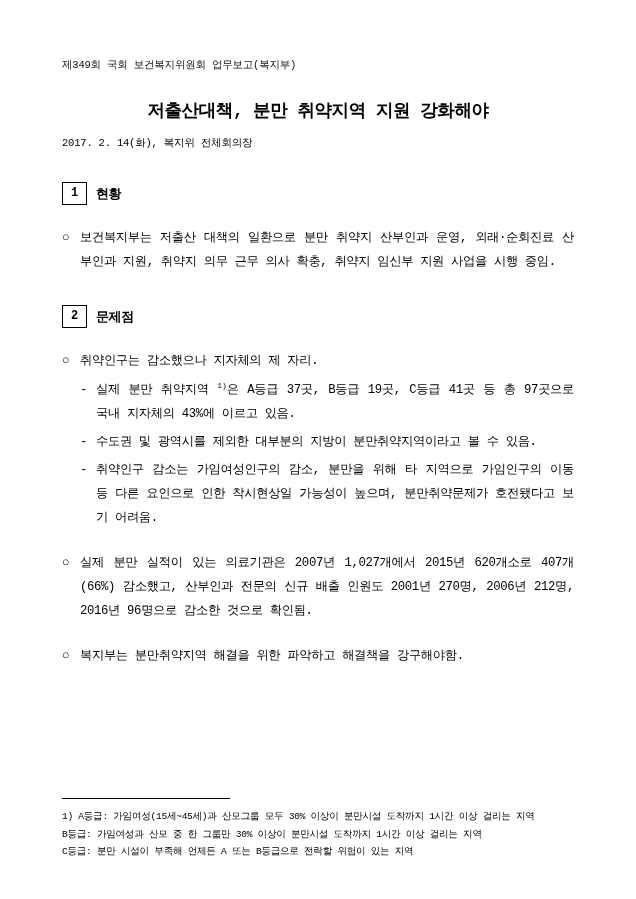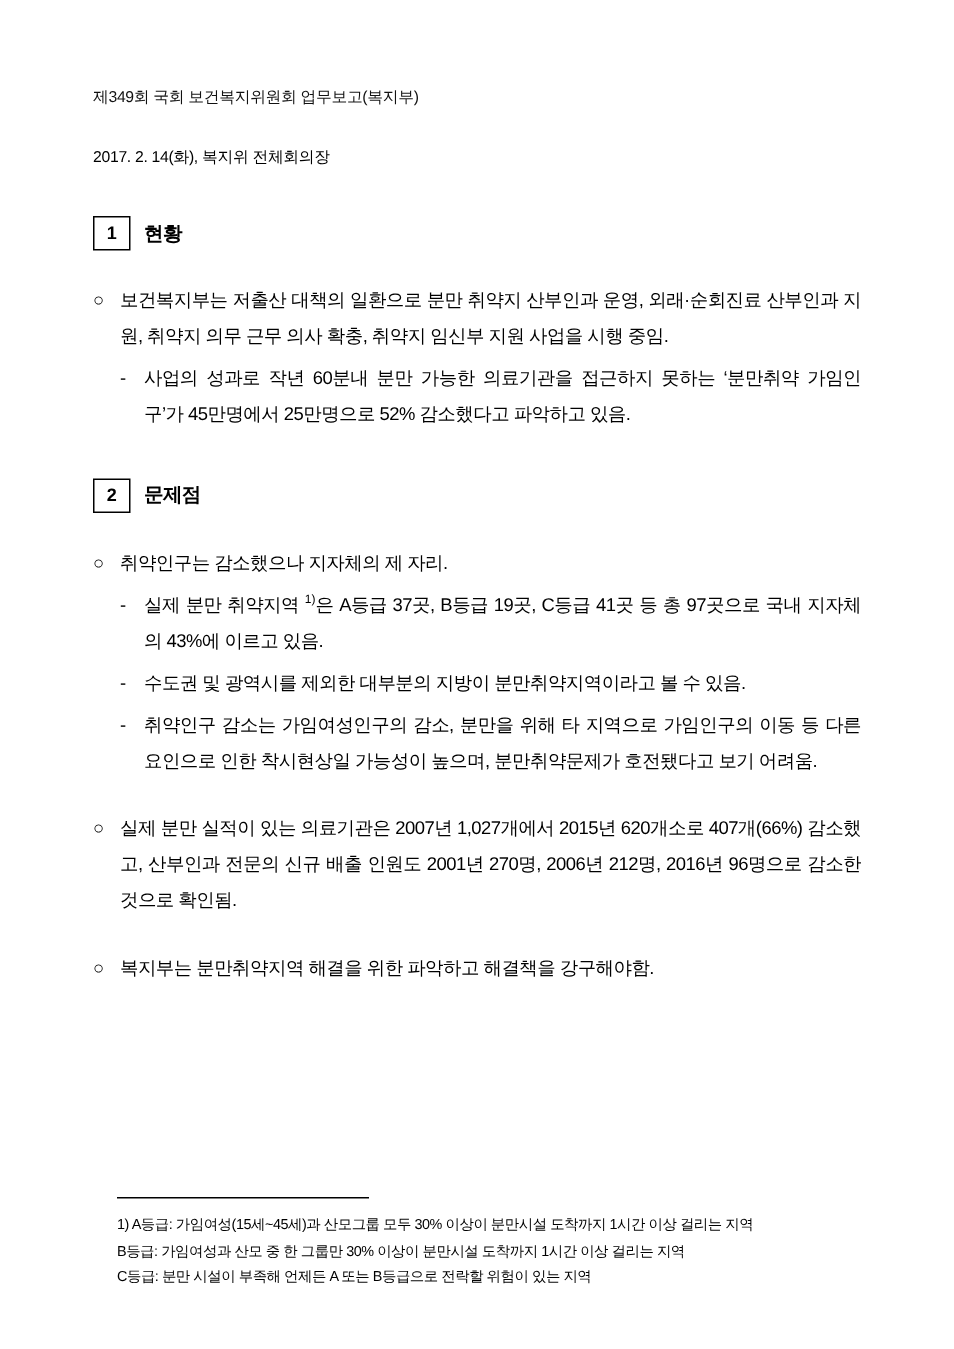--- a/index.html
+++ b/index.html
@@ -14,20 +14,21 @@
     color: #000000;
     position: relative;
     overflow: hidden;
   }
   .page {
     position: relative;
     width: 636px;
     height: 899px;
     box-sizing: border-box;
     padding: 58px 62px 0 62px;
+    font-family: Liberation Mono, monospace;
   }
   .header-line {
     font-size: 10.5px;
     letter-spacing: -0.2px;
     color: #111;
     margin-bottom: 26px;
   }
   .title-block {
     text-align: center;
     margin-bottom: 6px;
@@ -108,21 +109,20 @@
   sup.fn {
     font-size: 8px;
     vertical-align: super;
     letter-spacing: 0;
   }
   .footnote-wrap {
     position: absolute;
     left: 62px;
     right: 62px;
     bottom: 38px;
-    margin-left: 16px;
   }
   .footnote-rule {
     width: 168px;
     height: 0;
     border-top: 1px solid #000;
     margin-bottom: 9px;
   }
   .footnote {
     font-size: 9.6px;
     line-height: 1.85;
@@ -130,32 +130,32 @@
   }
 </style>
 </head>
 <body>
 
 <div class="page">
 
   <div class="header-line">제349회 국회 보건복지위원회 업무보고(복지부)</div>
 
   <div class="title-block">
+    <div class="doc-title">저출산대책, 분만 취약지역 지원 강화해야</div>
   </div>
 
   <div class="byline">2017. 2. 14(화), 복지위 전체회의장</div>
 
   <div class="section-head">
     <span class="section-num">1</span>
     <span class="section-title">현황</span>
   </div>
 
   <div class="para bullet-circle"><span class="mk">○</span><span>보건복지부는 저출산 대책의 일환으로 분만 취약지 산부인과 운영, 외래·순회진료 산부인과 지원, 취약지 의무 근무 의사 확충, 취약지 임신부 지원 사업을 시행 중임.</span></div>
 
-  <div class="para bullet-dash"><span class="mk">-</span><span>사업의 성과로 작년 60분내 분만 가능한 의료기관을 접근하지 못하는 ‘분만취약 가임인구’가 45만명에서 25만명으로 52% 감소했다고 파악하고 있음.</span></div>
 
   <div class="section-head">
     <span class="section-num">2</span>
     <span class="section-title">문제점</span>
   </div>
 
   <div class="para bullet-circle"><span class="mk">○</span><span>취약인구는 감소했으나 지자체의 제 자리.</span></div>
 
   <div class="para bullet-dash"><span class="mk">-</span><span>실제 분만 취약지역 </span><sup class="fn">1)</sup><span>은 A등급 37곳, B등급 19곳, C등급 41곳 등 총 97곳으로 국내 지자체의 43%에 이르고 있음.</span></div>
 

